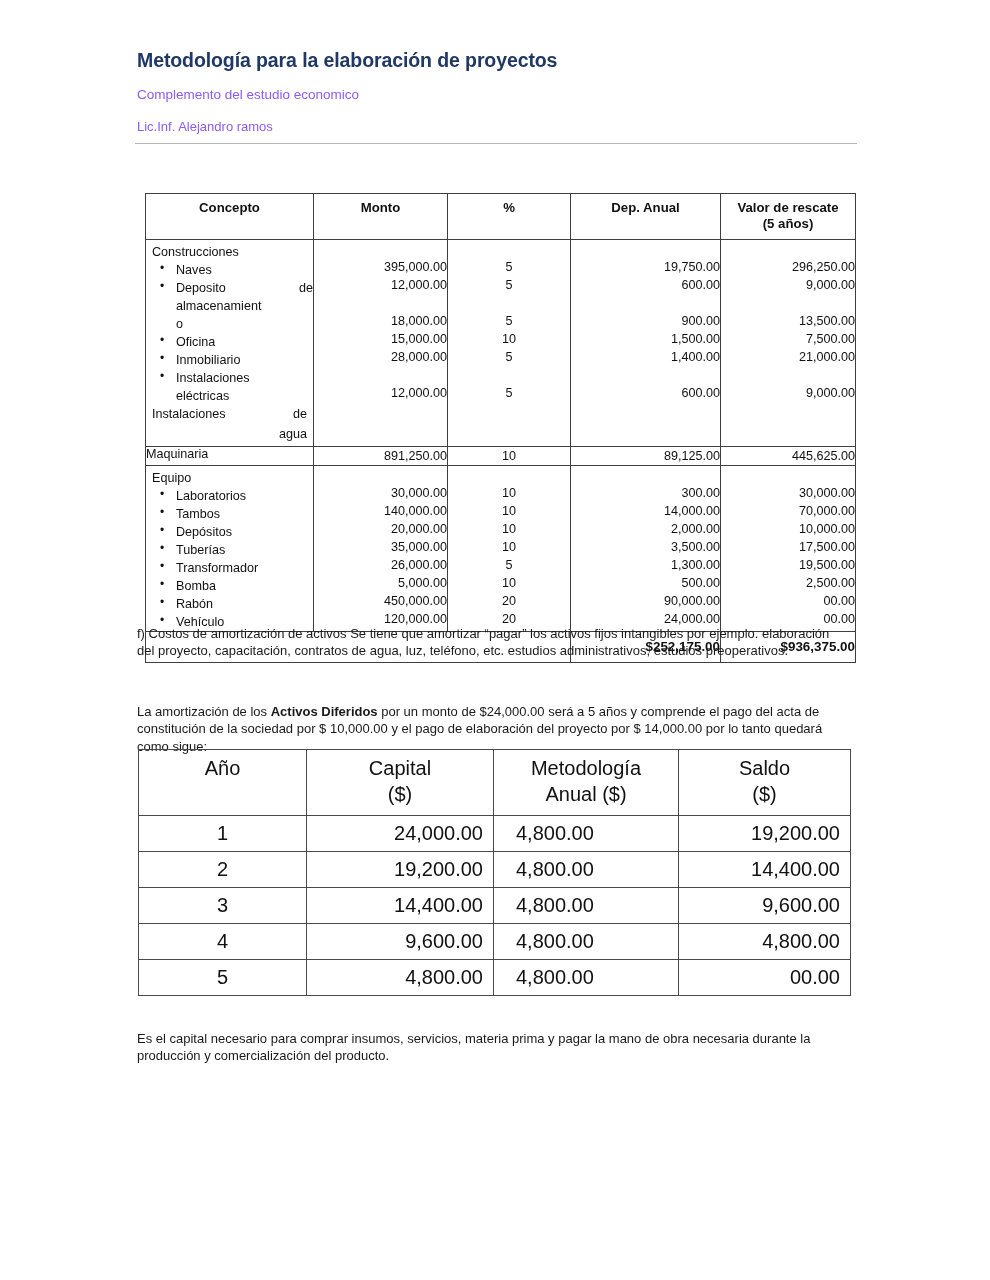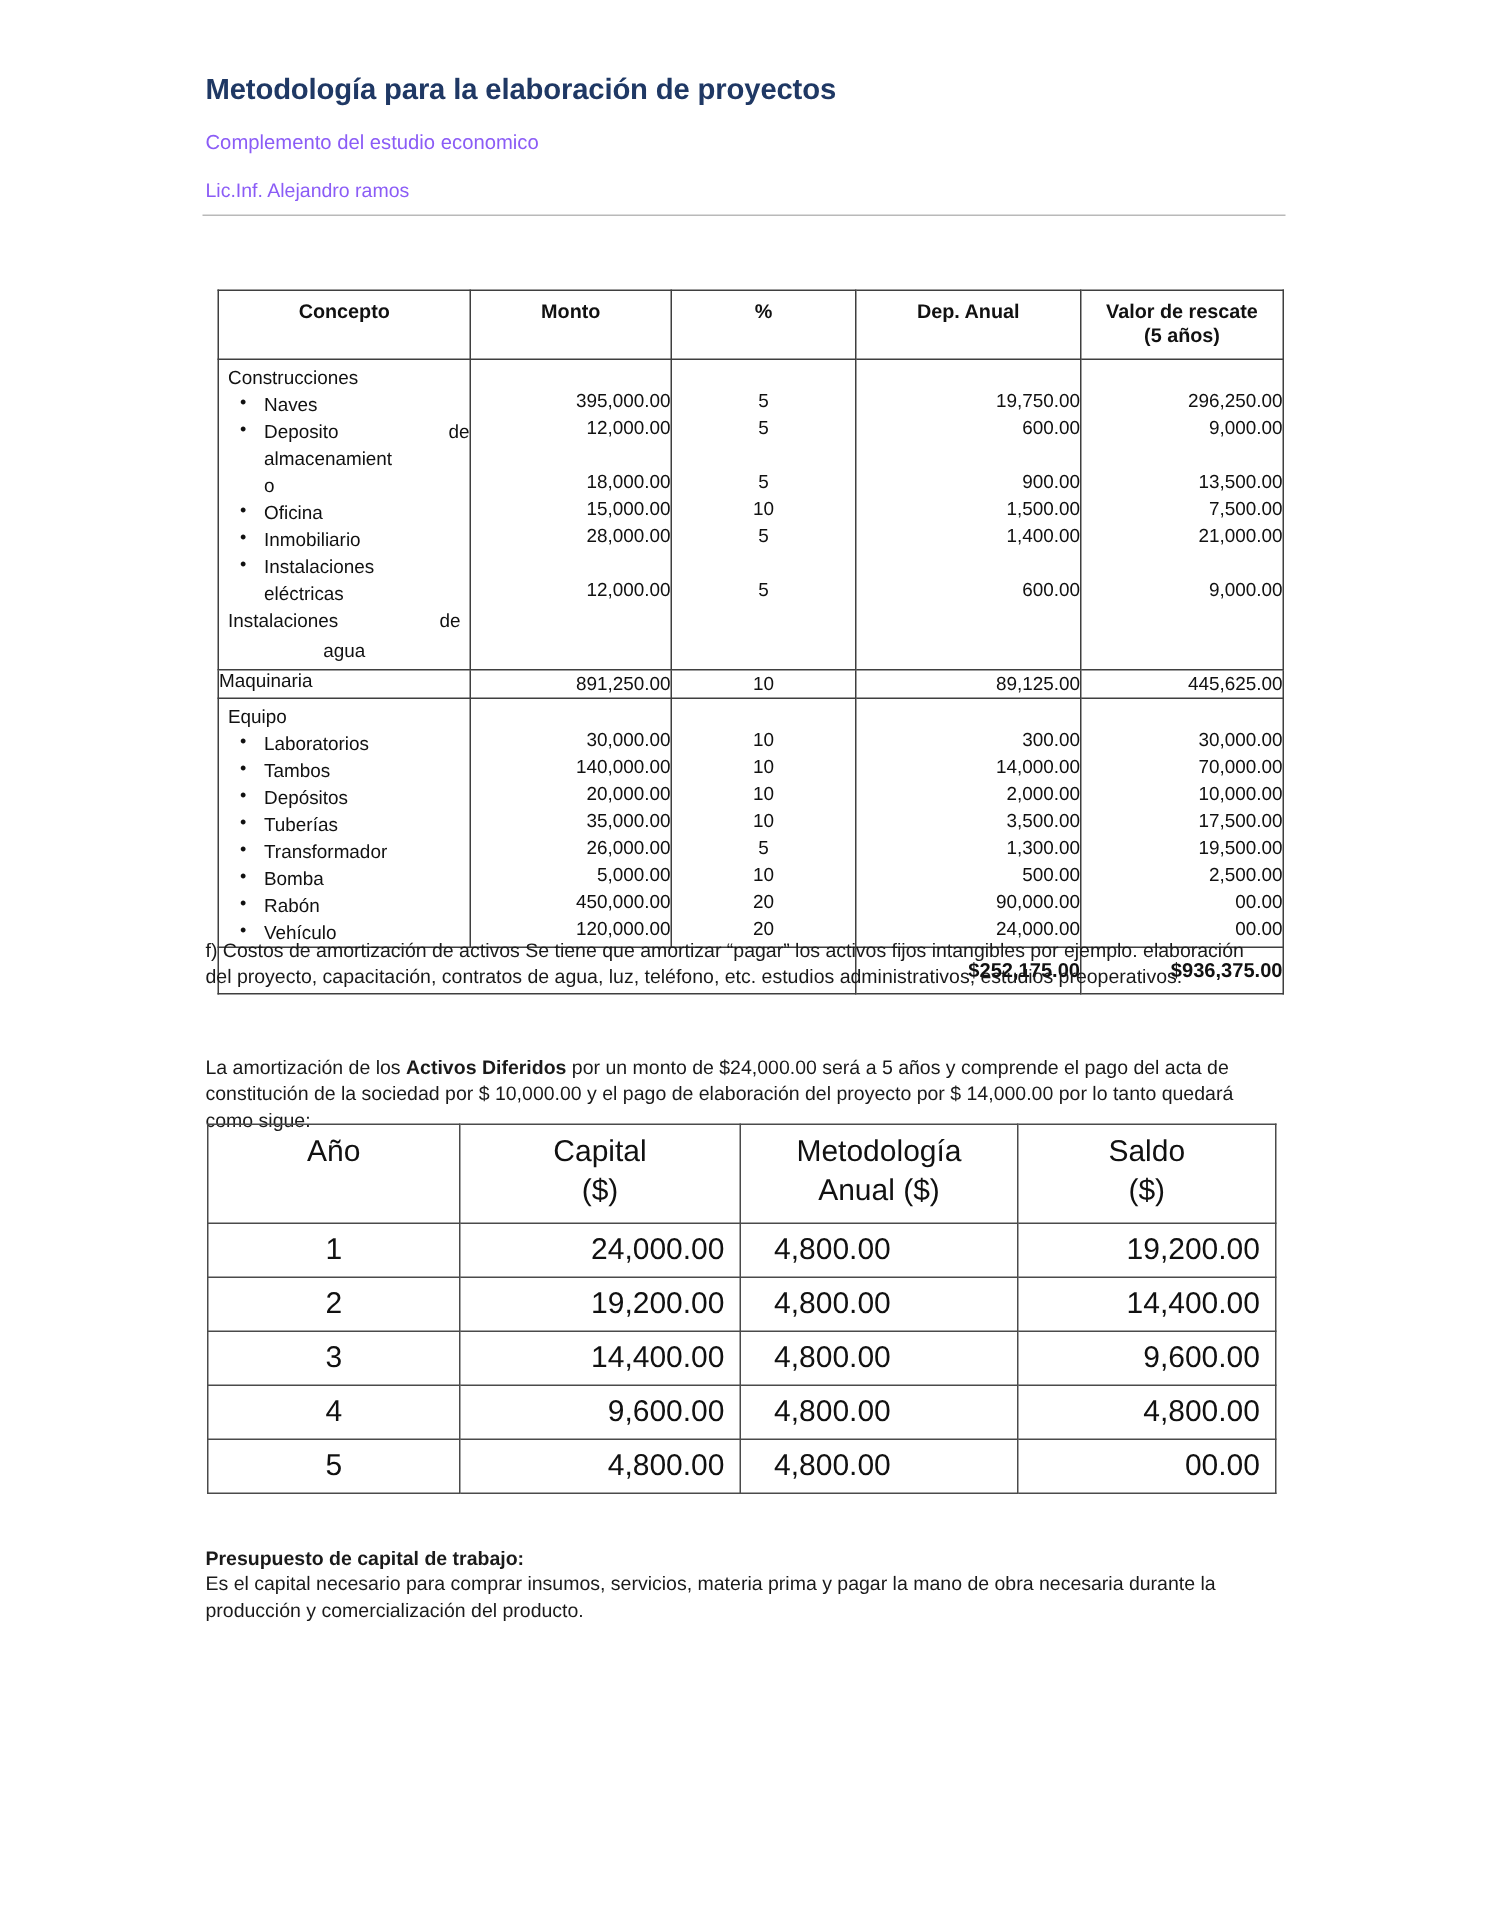--- a/index.html
+++ b/index.html
@@ -132,21 +132,21 @@
     font-size: 12px;
   }
   li.two-line { line-height: 1.43; }
   .justif {
     text-align: justify;
     text-align-last: justify;
     line-height: 1.43;
     padding: 0 6px 2px 6px;
   }
   .justif-last {
-    text-align: center;
+    text-align: right;
     line-height: 1.43;
     padding: 0 6px 3px 6px;
   }
   .spacer-line { line-height: 1.43; }
 
   .t1 .total-row td {
     font-weight: bold;
     font-size: 13.4px;
     padding-top: 5px;
     padding-bottom: 6px;
@@ -449,15 +449,15 @@
         <tr>
           <td class="cell-anio">5</td>
           <td class="cell-cap">4,800.00</td>
           <td class="cell-amort">4,800.00</td>
           <td class="cell-saldo">00.00</td>
         </tr>
       </tbody>
     </table>
   </div>
 
-  <div class="para" id="para-pres"><span class="bold-head">Presupuesto de capital de trabajo:</span><span>Es el capital necesario para comprar insumos, servicios, materia prima y pagar la mano de obra necesaria durante la producción y comercialización del producto.</span></div>
+  <div class="para" id="para-pres"><span>Es el capital necesario para comprar insumos, servicios, materia prima y pagar la mano de obra necesaria durante la producción y comercialización del producto.</span></div>
 
 </div>
 
 </body></html>

